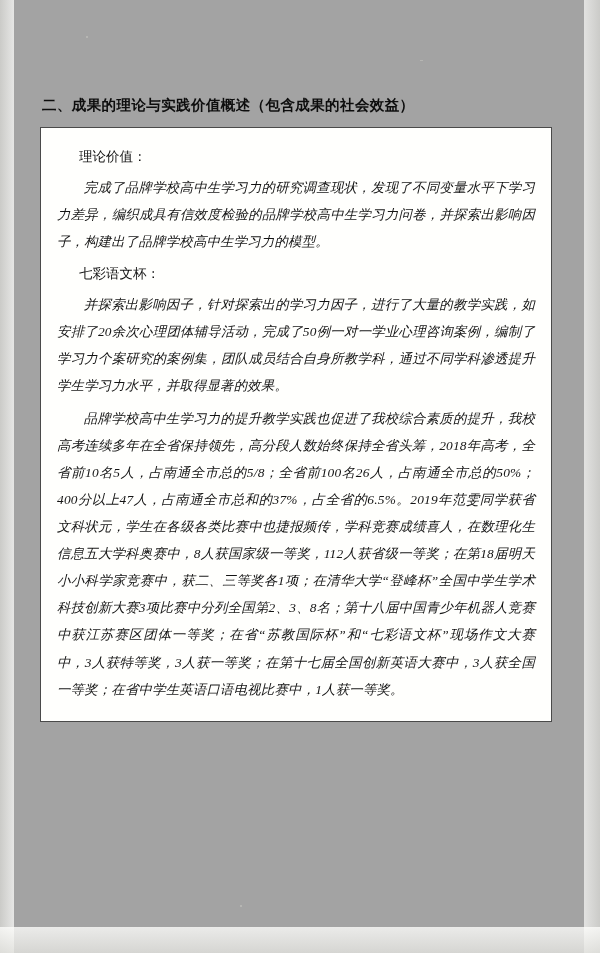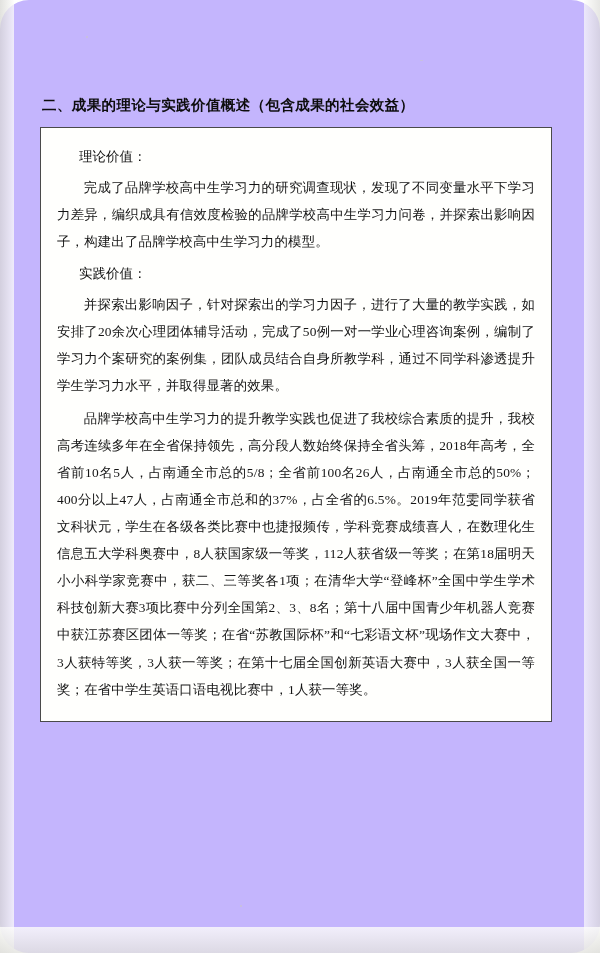--- a/index.html
+++ b/index.html
@@ -12,23 +12,22 @@
     height: 953px;
     font-family: "Liberation Serif", "DejaVu Serif", serif;
     color: #111;
     position: relative;
     overflow: hidden;
   }
   .page {
     position: relative;
     width: 600px;
     height: 953px;
-    background: #c4b5fd;
+    background: #a3a3a3;
     box-sizing: border-box;
-    border-radius: 29px;
   }
   
   .scan-edge-left {
     position: absolute;
     left: 0; top: 0;
     width: 14px; height: 953px;
     background: linear-gradient(to right, #d8d8d4, #fdfdfb);
     opacity: .75;
   }
   .scan-edge-right {
@@ -75,20 +74,21 @@
   }
   .para {
     font-size: 13.4px;
     line-height: 2.02;
     text-align: justify;
     text-justify: inter-ideograph;
     margin: 0 0 6px 0;
     text-indent: 2em;
     color: #141414;
     letter-spacing: .2px;
+    font-style: italic;
   }
   .para.last {
     margin-bottom: 0;
   }
   
   .speckle {
     position: absolute;
     pointer-events: none;
     background: #c9c9c4;
     opacity: .5;
@@ -110,21 +110,21 @@
   <div class="content">
 
     <h2 class="section-heading">二、成果的理论与实践价值概述（包含成果的社会效益）</h2>
 
     <div class="box">
 
       <p class="label-line">理论价值：</p>
 
       <p class="para">完成了品牌学校高中生学习力的研究调查现状，发现了不同变量水平下学习力差异，编织成具有信效度检验的品牌学校高中生学习力问卷，并探索出影响因子，构建出了品牌学校高中生学习力的模型。</p>
 
-      <p class="label-line">实践价值：</p>
+      <p class="label-line">七彩语文杯：</p>
 
       <p class="para">并探索出影响因子，针对探索出的学习力因子，进行了大量的教学实践，如安排了20余次心理团体辅导活动，完成了50例一对一学业心理咨询案例，编制了学习力个案研究的案例集，团队成员结合自身所教学科，通过不同学科渗透提升学生学习力水平，并取得显著的效果。</p>
 
       <p class="para last">品牌学校高中生学习力的提升教学实践也促进了我校综合素质的提升，我校高考连续多年在全省保持领先，高分段人数始终保持全省头筹，2018年高考，全省前10名5人，占南通全市总的5/8；全省前100名26人，占南通全市总的50%；400分以上47人，占南通全市总和的37%，占全省的6.5%。2019年范雯同学获省文科状元，学生在各级各类比赛中也捷报频传，学科竞赛成绩喜人，在数理化生信息五大学科奥赛中，8人获国家级一等奖，112人获省级一等奖；在第18届明天小小科学家竞赛中，获二、三等奖各1项；在清华大学“登峰杯”全国中学生学术科技创新大赛3项比赛中分列全国第2、3、8名；第十八届中国青少年机器人竞赛中获江苏赛区团体一等奖；在省“苏教国际杯”和“七彩语文杯”现场作文大赛中，3人获特等奖，3人获一等奖；在第十七届全国创新英语大赛中，3人获全国一等奖；在省中学生英语口语电视比赛中，1人获一等奖。</p>
 
     </div>
   </div>
 </div>
 
 </body></html>

